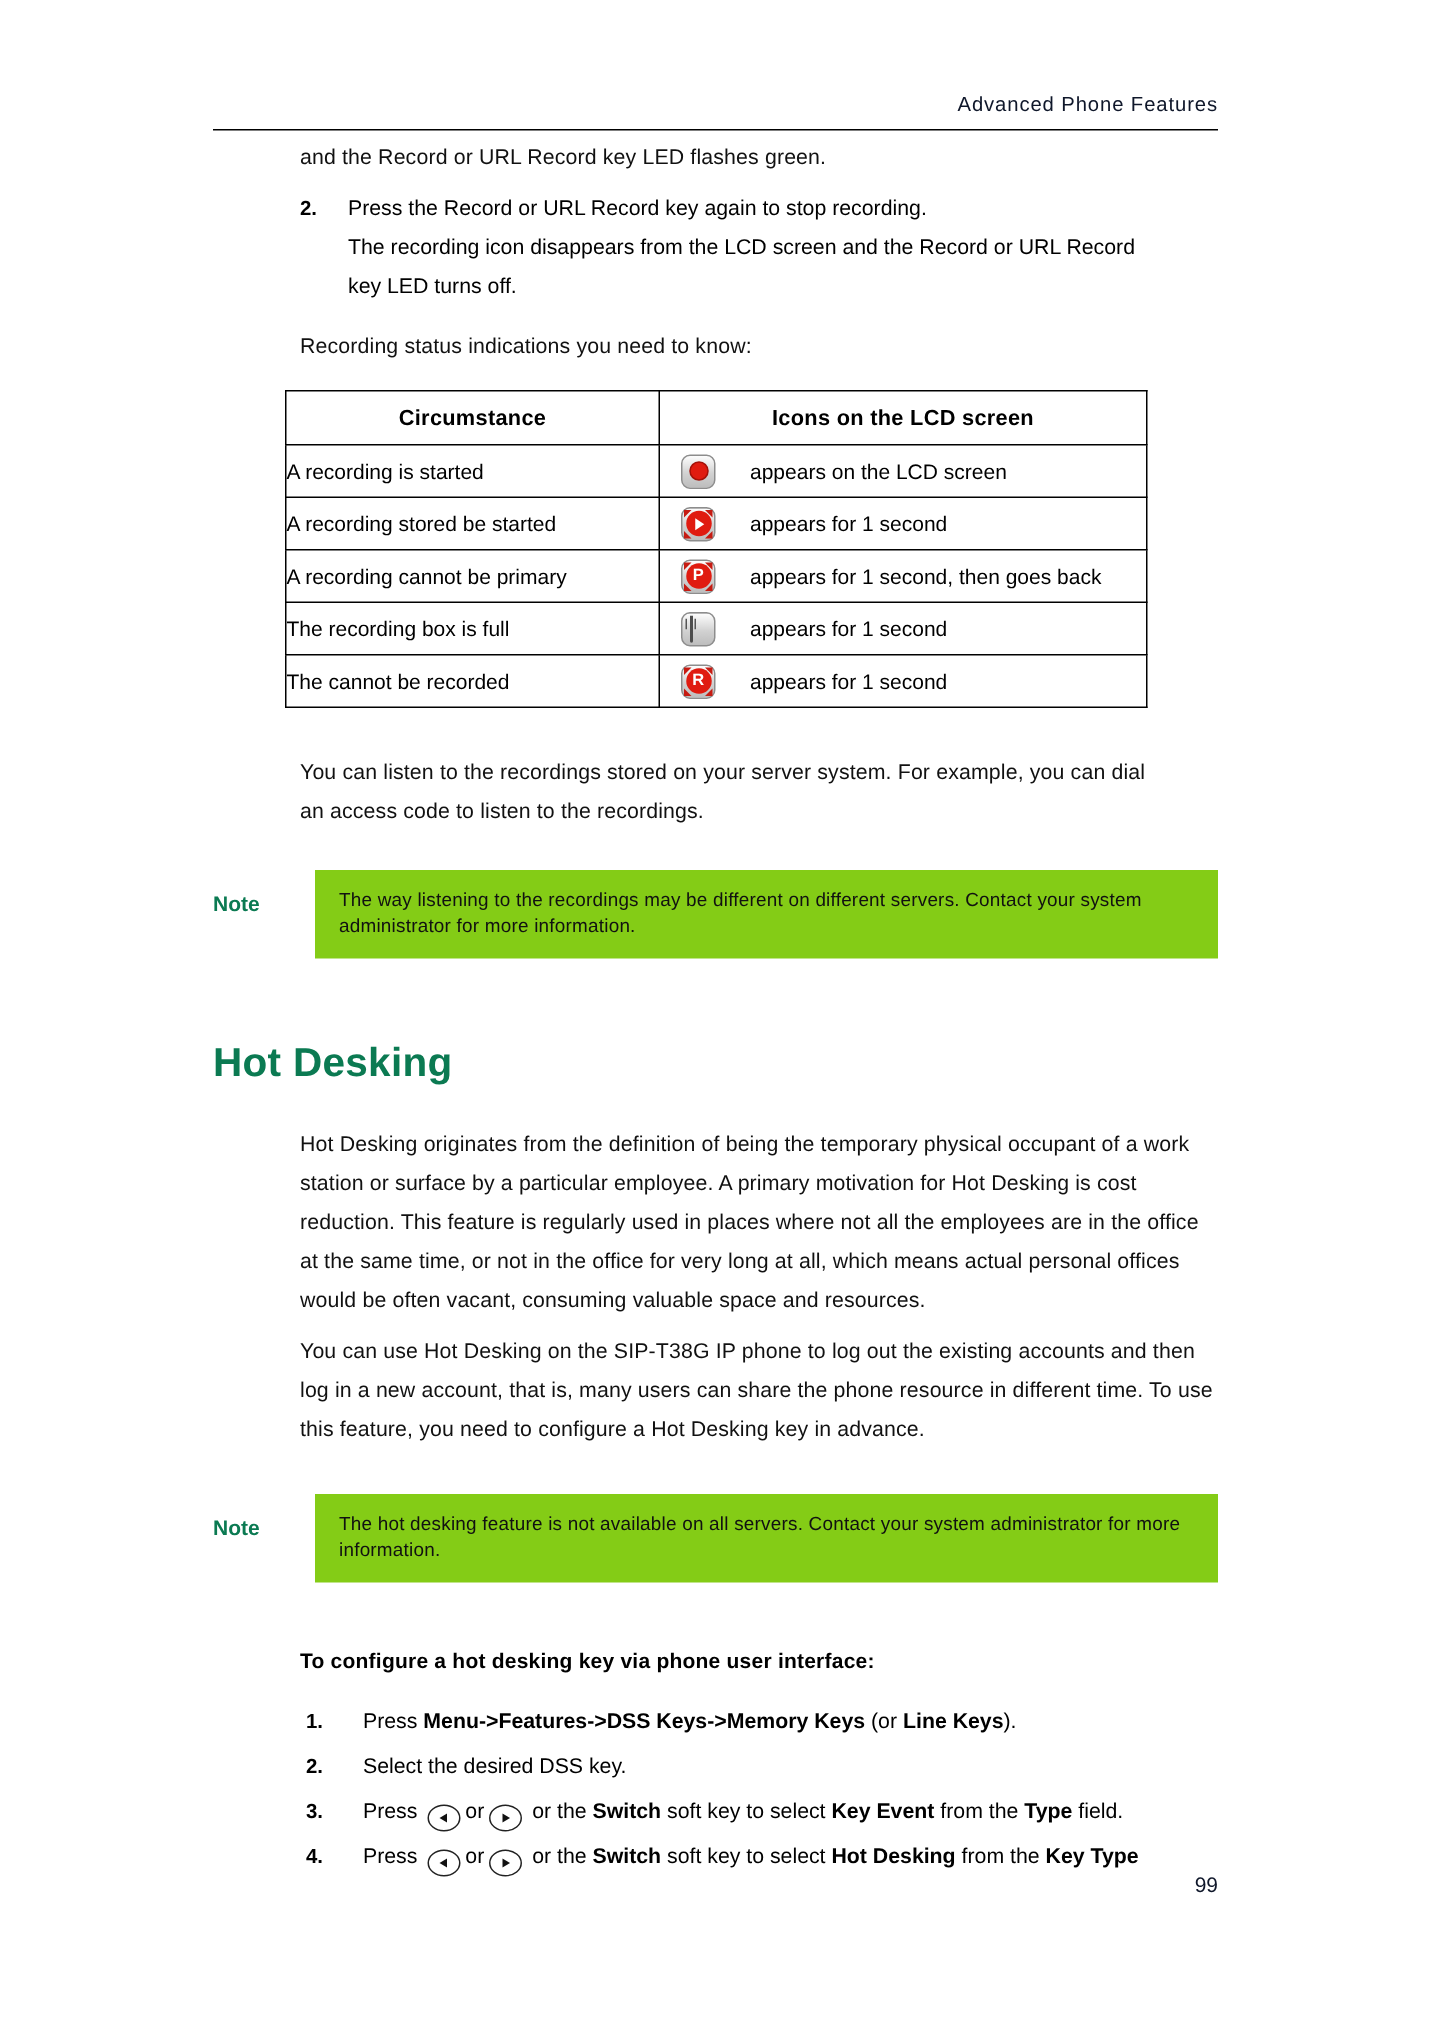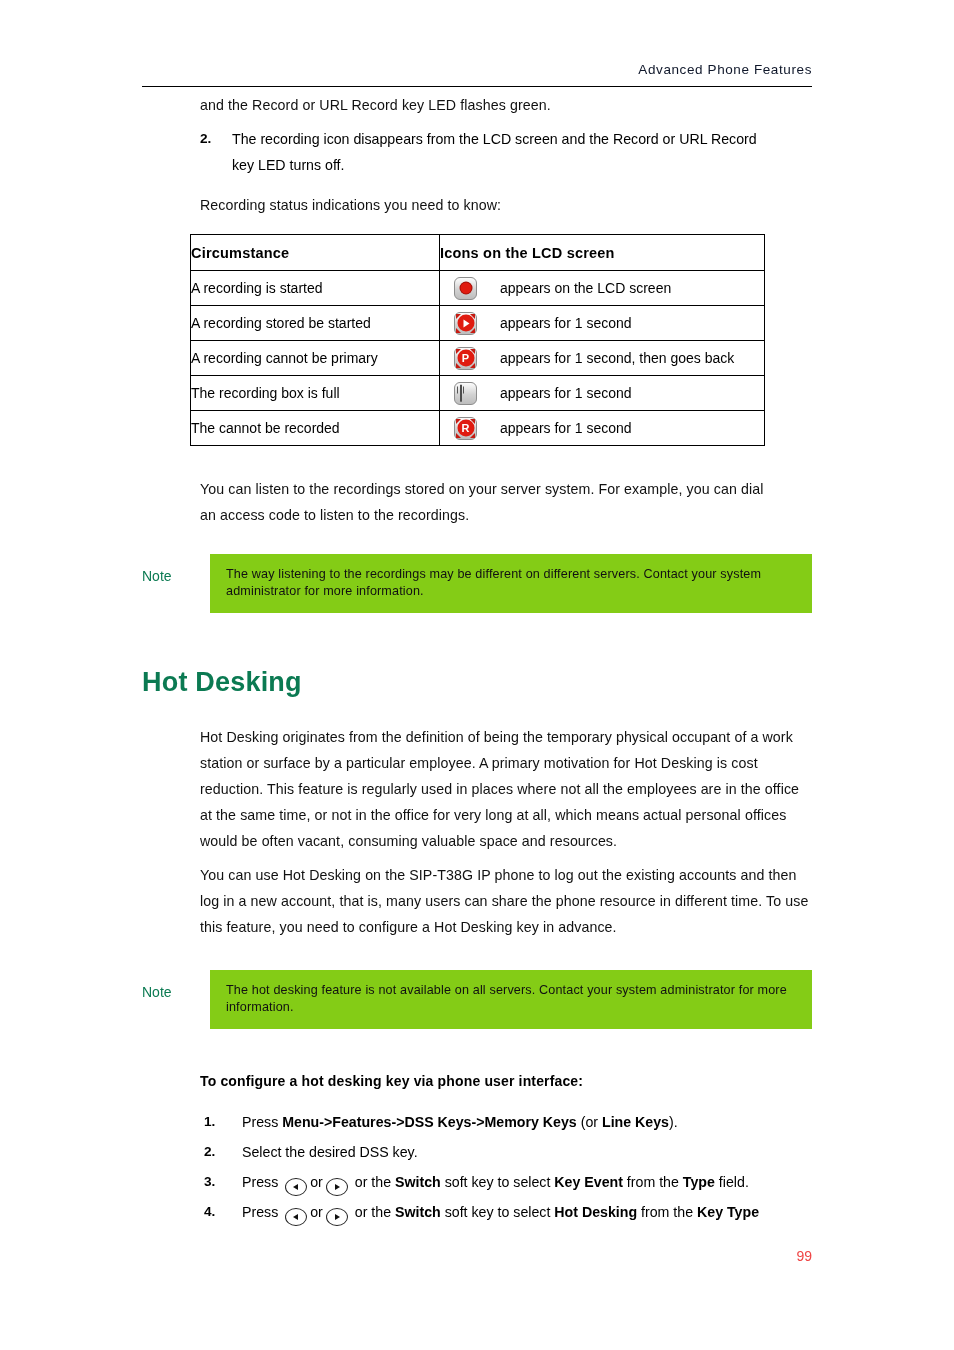--- a/index.html
+++ b/index.html
@@ -83,21 +83,21 @@
     border-collapse: collapse;
     width: 572px;
     table-layout: fixed;
   }
   table.status-table td, table.status-table th {
     border: 1.2px solid #000000;
     padding: 0;
     vertical-align: middle;
   }
   table.status-table th {
-    text-align: left;
+    text-align: center;
     font-size: 14.5px;
     font-weight: bold;
     height: 35px;
     letter-spacing: 0.2px;
   }
   table.status-table td {
     height: 34px;
     font-size: 14px;
   }
   .col-a { width: 248px; }
@@ -201,21 +201,21 @@
   .note-row {
     position: relative;
     margin-top: 4px;
   }
   .note-label {
     position: absolute;
     left: 0;
     top: 14px;
     width: 70px;
     font-size: 14px;
-    font-weight: normal;
+    font-weight: bold;
     color: #0b7a52;
   }
   .note-box {
     margin-left: 68px;
     width: 602px;
     background: #84cc16;
     padding: 12px 16px 13px 16px;
     box-sizing: border-box;
     font-size: 12.6px;
     line-height: 17px;
@@ -285,38 +285,39 @@
   }
 
   
   .footer {
     position: absolute;
     left: 142px;
     top: 1248px;
     width: 670px;
     text-align: right;
     font-size: 14px;
-    color: #ef4444;
+    color: #0f172a;
   }
 </style>
 </head>
 <body>
 
 <div class="page">
 
   <div class="header">Advanced  Phone  Features</div>
 
   <div class="content">
 
     <div class="body-text indent">and the Record  or URL Record  key LED flashes green.</div>
 
     <div class="gap-8"></div>
 
     <div class="num-item">
       <span class="num">2.</span>
+      <div>Press the Record or URL  Record key again to stop recording.</div>
       <div>The recording icon  disappears from the LCD screen and the Record  or URL Record</div>
       <div>key LED turns off.</div>
     </div>
 
     <div class="gap-14"></div>
 
     <div class="body-text indent">Recording  status indications  you need to know:</div>
 
     <table class="status-table">
       <thead>

